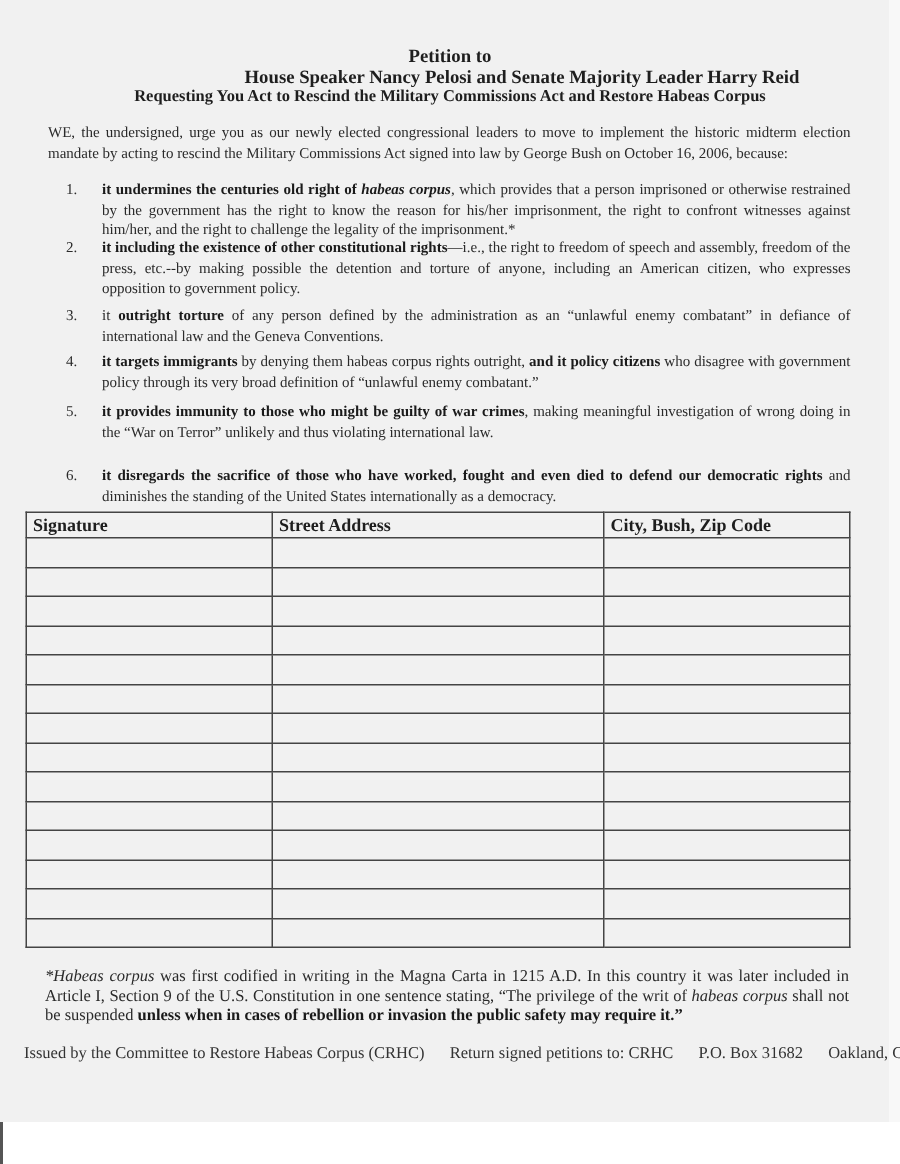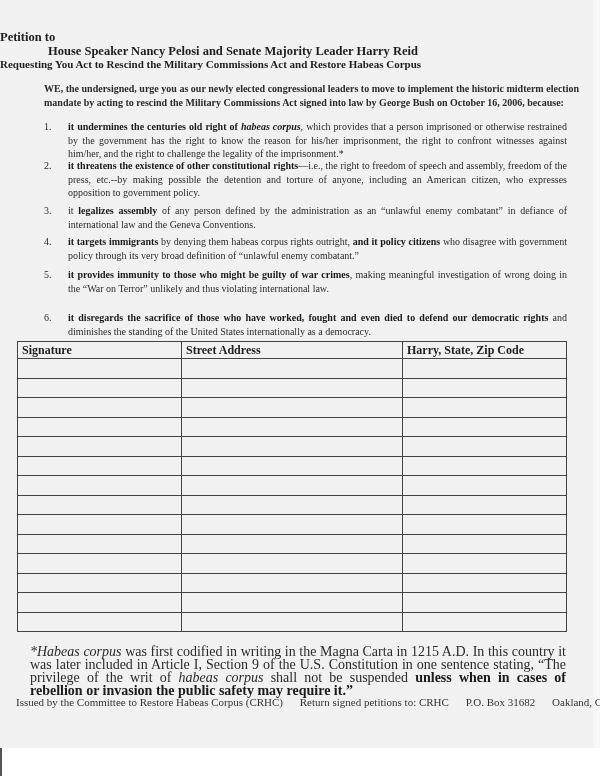--- a/index.html
+++ b/index.html
@@ -14,29 +14,29 @@
     background: #f1f1f1;
   }
   .paper-edge-right {
     position: absolute; left: 593px; top: 0; width: 7px; height: 748px;
     background: #f8f8f8;
   }
   .bottom-mark {
     position: absolute; left: 0; top: 748px; width: 2px; height: 28px; background: #555;
   }
   .title {
-    position: absolute; left: 0; width: 600px; text-align: left;
+    position: absolute; left: 0; width: 600px; text-align: center;
     font-weight: bold; color: #1e1e1e;
   }
   .t1 { top: 30px; font-size: 12.5px; }
   .t2 { top: 44px; font-size: 12.5px; margin-left: 48px; }
   .t3 { top: 58px; font-size: 11px; }
   .intro {
-    position: absolute; left: 44px; top: 82px; width: 535px;
-    font-size: 10px; line-height: 13.5px; text-align: justify; font-weight: bold;
+    position: absolute; left: 32px; top: 82px; width: 535px;
+    font-size: 10px; line-height: 13.5px; text-align: justify;
   }
   ol.reasons {
     position: absolute; left: 44px; top: 120px; width: 523px;
     margin: 0; padding: 0; list-style: none;
     font-size: 10px; line-height: 13.5px;
   }
   ol.reasons li { position: absolute; left: 0; width: 523px; }
   ol.reasons .num { position: absolute; left: 0; top: 0; }
   ol.reasons .txt { display: block; margin-left: 24px; text-align: justify; }
   .b { font-weight: bold; color: #1a1a1a; margin-top: 16px; }
@@ -52,21 +52,21 @@
   }
   table.sig th {
     height: 16px; text-align: left; font-size: 12px; font-weight: bold;
     color: #1e1e1e; line-height: 16px;
   }
   table.sig td { height: 18.5px; }
   col.c1 { width: 164px; } col.c2 { width: 221px; } col.c3 { width: 164px; }
 
   .footnote {
     position: absolute; left: 30px; top: 645px; width: 536px;
-    font-size: 14px; line-height: 13px; text-align: justify;
+    font-size: 11px; line-height: 13px; text-align: justify;
   }
   .issued {
     position: absolute; left: 16px; top: 696px; width: 552px;
     font-size: 11px; white-space: nowrap; color: #333;
   }
   .issued span { margin-right: 14px; }
 </style>
 </head>
 <body>
 
@@ -80,25 +80,25 @@
 
 <div class="intro">WE, the undersigned, urge you as our newly elected congressional leaders to move to implement the historic midterm election mandate by acting to rescind the Military Commissions Act signed into law by George Bush on October 16, 2006, because:</div>
 
 <ol class="reasons">
   <li style="top:0px">
     <span class="num">1.</span>
     <span class="txt"><span class="b">it undermines the centuries old right of </span><span class="bi">habeas corpus</span><span>, which provides that a person imprisoned or otherwise restrained by the government has the right to know the reason for his/her imprisonment, the right to confront witnesses against him/her, and the right to challenge the legality of  the imprisonment.*</span></span>
   </li>
   <li style="top:39px">
     <span class="num">2.</span>
-    <span class="txt"><span class="b">it threatens the existence of other constitutional rights</span><span>—i.e., the right to freedom of speech and assembly, freedom of the press, etc.--by making possible the detention and torture of anyone, including an American citizen, who expresses opposition to government policy.</span></span>
+    <span class="txt"><span class="b">it including the existence of other constitutional rights</span><span>—i.e., the right to freedom of speech and assembly, freedom of the press, etc.--by making possible the detention and torture of anyone, including an American citizen, who expresses opposition to government policy.</span></span>
   </li>
   <li style="top:84px">
     <span class="num">3.</span>
-    <span class="txt"><span>it </span><span class="b">legalizes assembly</span><span> of any person defined by the administration as an “unlawful enemy combatant” in defiance of international law and the Geneva Conventions.</span></span>
+    <span class="txt"><span>it </span><span class="b">outright torture</span><span> of any person defined by the administration as an “unlawful enemy combatant” in defiance of international law and the Geneva Conventions.</span></span>
   </li>
   <li style="top:115px">
     <span class="num">4.</span>
     <span class="txt"><span class="b">it targets immigrants</span><span> by denying them habeas corpus rights outright, </span><span class="b">and it policy citizens</span><span> who disagree with government policy through its very broad definition of “unlawful enemy combatant.”</span></span>
   </li>
   <li style="top:148px">
     <span class="num">5.</span>
     <span class="txt"><span class="b">it provides immunity to those who might be guilty of war crimes</span><span>, making meaningful investigation of wrong doing in the “War on Terror” unlikely and thus violating international law.</span></span>
   </li>
   <li style="top:191px">
@@ -110,21 +110,21 @@
 <table class="sig">
   <colgroup>
       <col class="c1">
       <col class="c2">
       <col class="c3">
     </colgroup>
   <thead>
     <tr>
       <th>Signature</th>
       <th>Street Address</th>
-      <th>Harry, State, Zip Code</th>
+      <th>City, Bush, Zip Code</th>
     </tr>
   </thead>
   <tbody id="sig-body">
       <tr>
         <td></td>
         <td></td>
         <td></td>
       </tr>
       <tr>
         <td></td>

